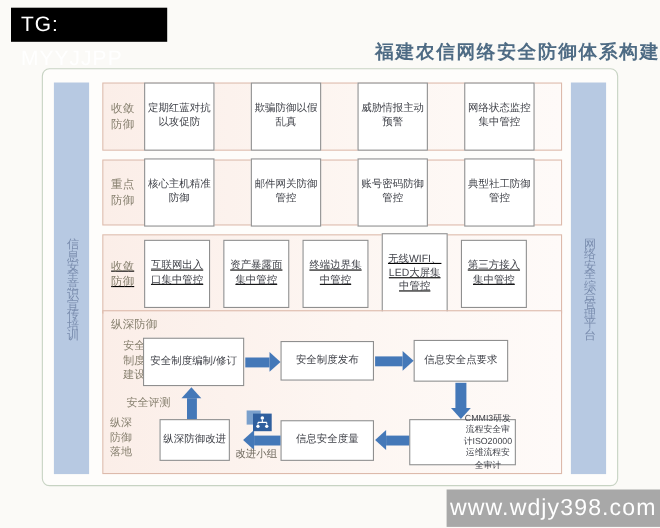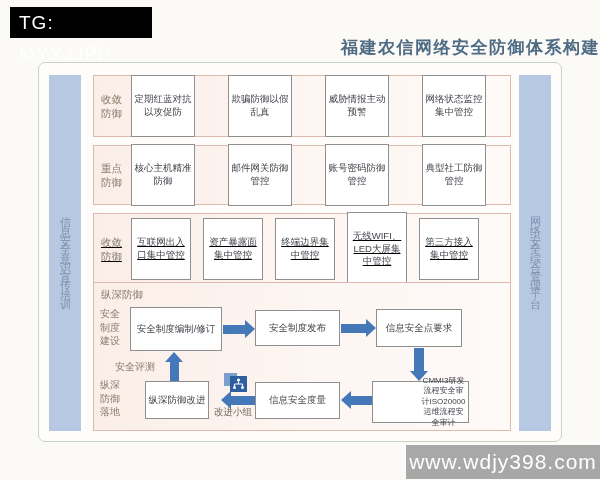--- a/index.html
+++ b/index.html
@@ -113,21 +113,21 @@
       <div class="wbox w60">资产暴露面集中管控</div>
       <div class="wbox w60">终端边界集中管控</div>
       <div class="wbox w60" style="min-height:48px;">无线WIFI、LED大屏集中管控</div>
       <div class="wbox w60">第三方接入集中管控</div>
     </div>
   </div>
 
   <div class="panel depth" style="top:219px;height:149px;">
     <div class="depth-label">纵深防御</div>
 
-    <div class="stage" style="left:6px;top:25px;width:24px;font-family:Liberation Mono, monospace;">安全制度建设</div>
+    <div class="stage" style="left:18px;top:25px;width:24px;">安全制度建设</div>
     <div class="stage" style="left:9px;top:77px;width:46px;margin-left:12px;">安全评测</div>
     <div class="stage" style="left:6px;top:95px;width:24px;">纵深防御落地</div>
 
     <div class="node" style="left:36px;top:24px;width:92px;height:44px;">安全制度编制/修订</div>
     <div class="node" style="left:161px;top:27px;width:85px;height:36px;">安全制度发布</div>
     <div class="node" style="left:282px;top:26px;width:86px;height:38px;">信息安全点要求</div>
     <div class="node" style="left:278px;top:98px;width:97px;height:42px;font-size:8px;padding-left:48px;">CMMI3研发流程安全审计ISO20000运维流程安全审计</div>
     <div class="node" style="left:161px;top:99px;width:85px;height:37px;">信息安全度量</div>
     <div class="node" style="left:51px;top:98px;width:64px;height:38px;">纵深防御改进</div>
 

